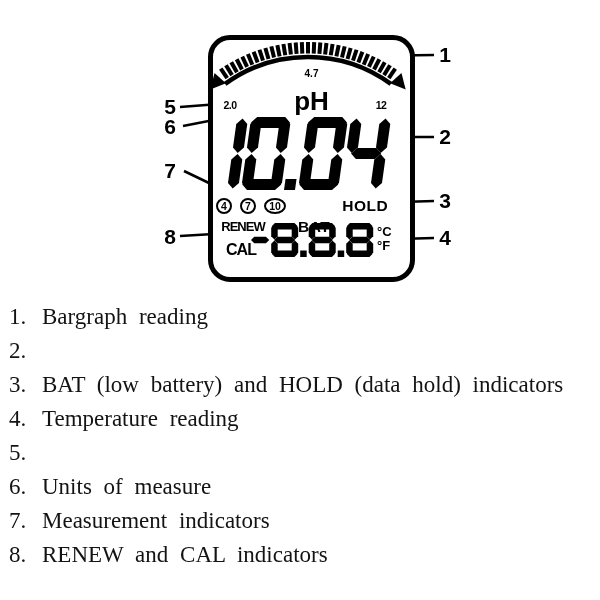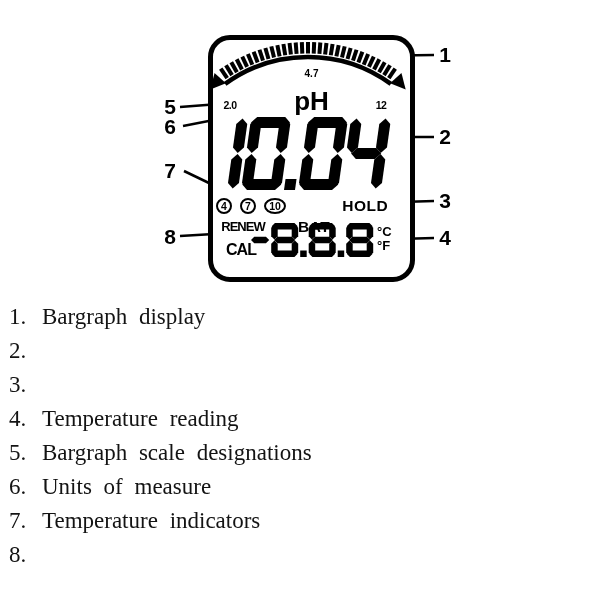--- a/index.html
+++ b/index.html
@@ -174,41 +174,42 @@
     <div class="callout-num n4">4</div>
     <div class="callout-num n5">5</div>
     <div class="callout-num n6">6</div>
     <div class="callout-num n7">7</div>
     <div class="callout-num n8">8</div>
   </div>
 
   <div class="legend">
     <div class="row">
         <span class="num">1.</span>
-        <span class="lab">Bargraph display</span>
+        <span class="lab">Bargraph reading</span>
       </div>
     <div class="row">
         <span class="num">2.</span>
       </div>
     <div class="row">
         <span class="num">3.</span>
+        <span class="lab">BAT (low battery) and HOLD (data hold) indicators</span>
       </div>
     <div class="row">
         <span class="num">4.</span>
         <span class="lab">Temperature reading</span>
       </div>
     <div class="row">
         <span class="num">5.</span>
-        <span class="lab">Bargraph scale designations</span>
       </div>
     <div class="row">
         <span class="num">6.</span>
         <span class="lab">Units of measure</span>
       </div>
     <div class="row">
         <span class="num">7.</span>
-        <span class="lab">Temperature indicators</span>
+        <span class="lab">Measurement indicators</span>
       </div>
     <div class="row">
         <span class="num">8.</span>
+        <span class="lab">RENEW and CAL indicators</span>
       </div>
   </div>
 </div>
 
 </body></html>

